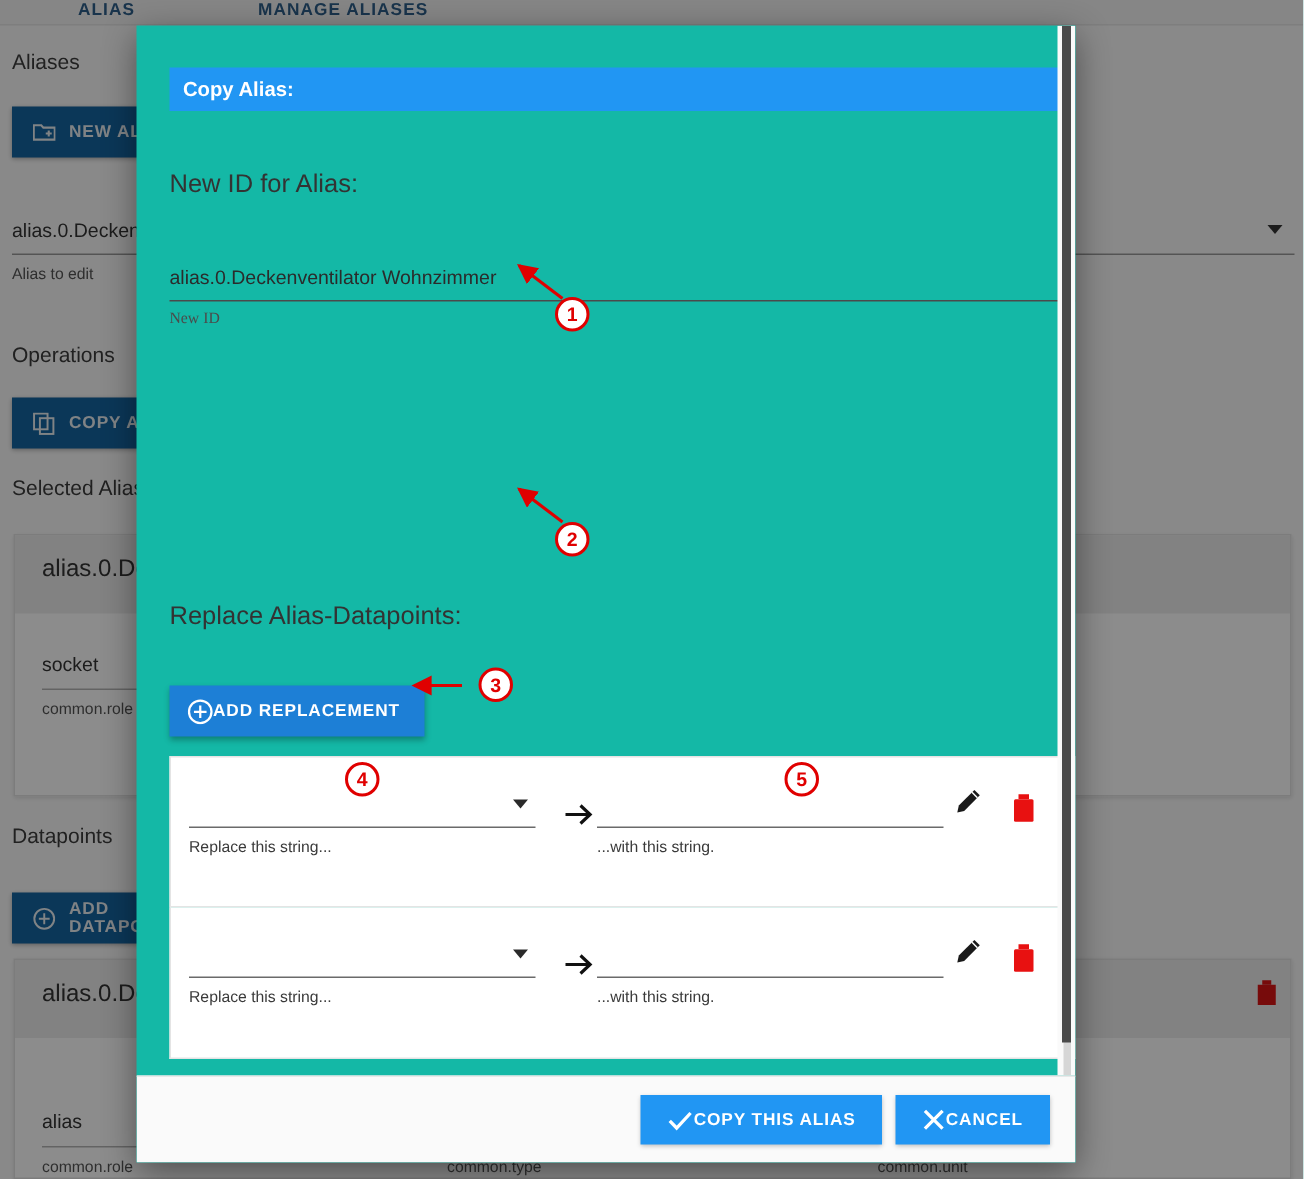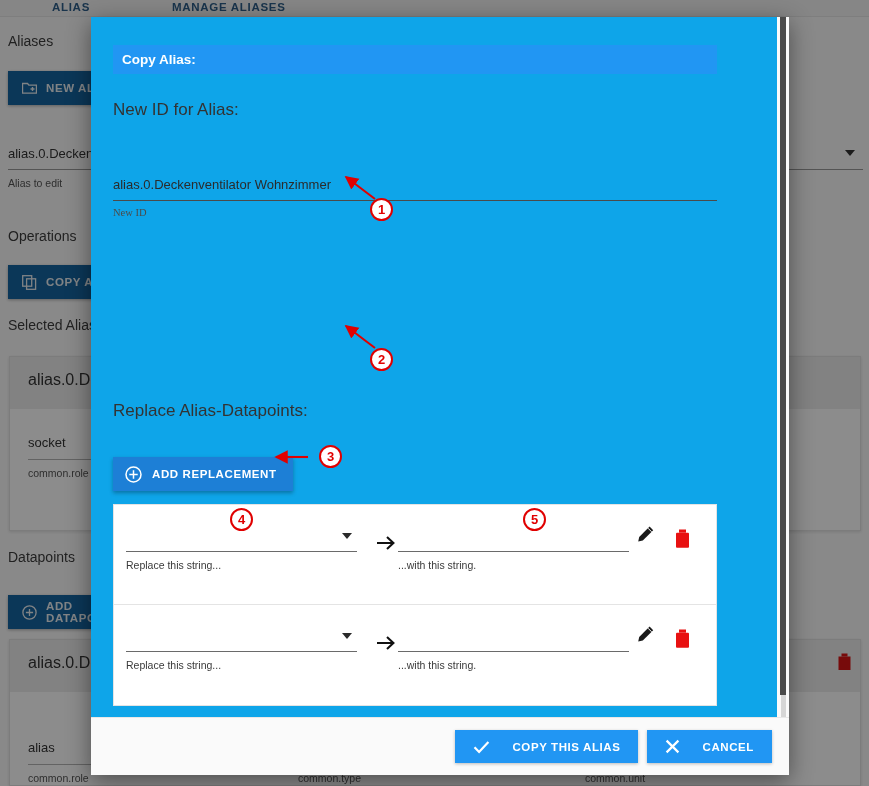--- a/index.html
+++ b/index.html
@@ -92,22 +92,22 @@
   .dimmer {
     position: absolute; inset: 0;
     background: rgba(0,0,0,0.45);
     pointer-events: none;
   }
 
   
   .modal {
     position: absolute;
     left: 91px; top: 17px;
-    width: 698px; height: 758px;
-    background: #0ea5e9;
+    width: 626px; height: 758px;
+    background: #14b8a6;
     box-shadow: 0 6px 22px rgba(0,0,0,.45);
     display: flex; flex-direction: column;
     overflow: hidden;
   }
   .modal-body {
     position: relative;
     flex: 1 1 auto;
     overflow: hidden;
     padding: 0;
   }
@@ -141,21 +141,21 @@
   }
   .field-hint {
     font-size: 10.5px; color: #4b4b4b; margin-top: 6px; font-family: Liberation Serif, serif;
   }
 
   .add-btn {
     position: absolute; left: 22px; top: 440px;
     height: 34px; padding: 0 16px 0 12px;
     background: #1d7fd6; color: #fff;
     border: none;
-    display: flex; align-items: center; gap: 10px;
+    display: flex; align-items: center; gap: 0;
     font-size: 11.5px; font-weight: 700; letter-spacing: .6px;
     font-family: "Liberation Sans", sans-serif;
     box-shadow: 0 2px 4px rgba(0,0,0,.3);
     cursor: pointer;
   }
 
   .repl-wrap {
     position: absolute; left: 22px; top: 487px; width: 604px; border-radius: 25px;
   }
   .repl-row {
@@ -207,21 +207,21 @@
     border-top: 1px solid #e8e8e8;
     background: #fafafa;
     display: flex; align-items: center; justify-content: flex-end;
     gap: 9px;
     padding-right: 17px;
   }
   .foot-btn {
     height: 33px; padding: 0 18px;
     background: #2196f3; color: #fff;
     border: none; cursor: pointer;
-    display: flex; align-items: center; gap: 22px;
+    display: flex; align-items: center; gap: 0;
     font-size: 11.5px; font-weight: 700; letter-spacing: .6px;
     font-family: "Liberation Sans", sans-serif;
     box-shadow: 0 1px 3px rgba(0,0,0,.25);
   }
 
   
   .anno { position: absolute; pointer-events: none; }
   .anno-badge {
     position: absolute;
     width: 23px; height: 23px; border-radius: 50%;
@@ -317,21 +317,21 @@
 
   <div class="modal">
 
     <div class="modal-body">
       <div class="modal-content">
 
         <div class="titlebar">
           <span class="titlebar-text">Copy Alias:</span>
         </div>
 
-        <div class="section-h" style="top:83px;">New ID for Alias:</div>
+        <div class="section-h" style="top:96px;">New ID for Alias:</div>
 
         <div class="field" style="top:157px;">
           <div class="field-value">alias.0.Deckenventilator Wohnzimmer</div>
           <div class="field-rule"></div>
           <div class="field-hint">New ID</div>
         </div>
 
 
 
         <div class="section-h" style="top:384px;">Replace Alias-Datapoints:</div>

